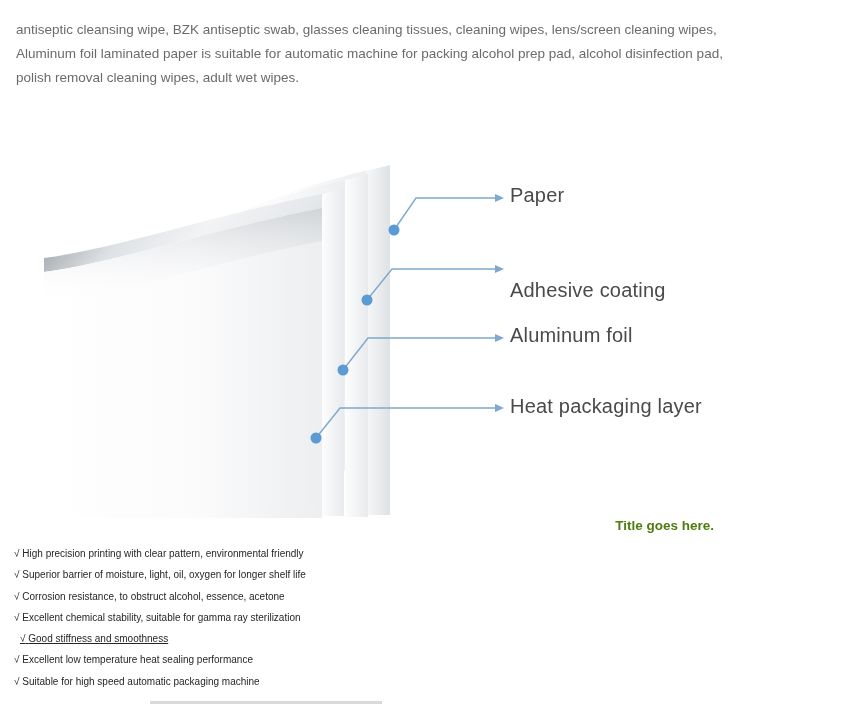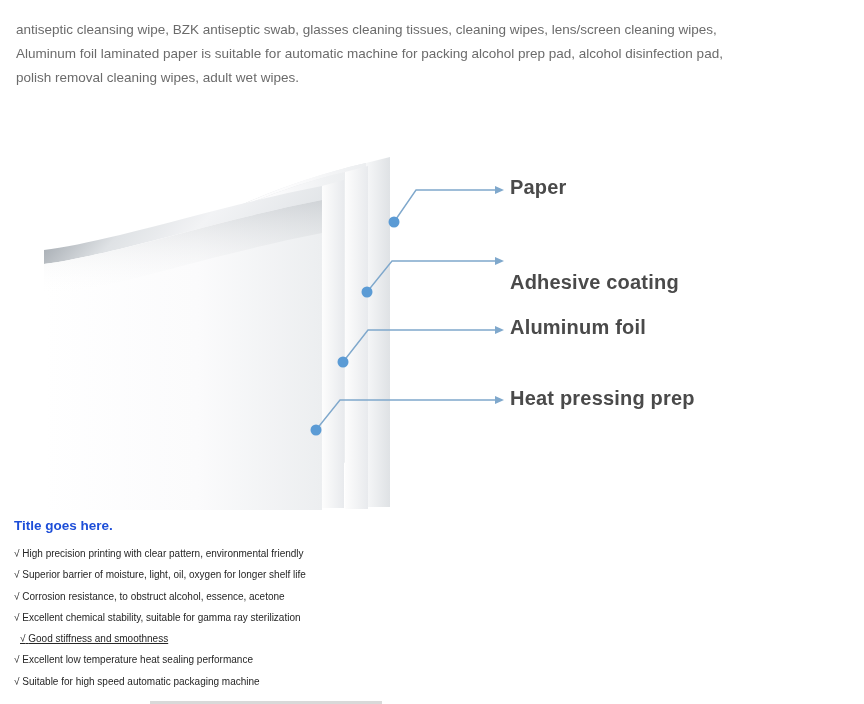--- a/index.html
+++ b/index.html
@@ -25,24 +25,23 @@
     font-size: 13.5px;
     line-height: 24px;
     color: #6b6b6b;
   }
   .intro p { margin: 0; }
 
   
   .diagram {
     position: absolute;
     left: 0;
-    top: 100px;
+    top: 108px;
     width: 864px;
     height: 410px;
-    font-weight: bold;
   }
   .diagram svg { display: block; }
 
   .callout-label {
     position: absolute;
     font-size: 20px;
     color: #4a4a4a;
     white-space: nowrap;
     letter-spacing: 0.2px;
   }
@@ -54,23 +53,24 @@
   
   .features {
     position: absolute;
     left: 14px;
     top: 517px;
     width: 700px;
   }
   .features-title {
     font-size: 13.5px;
     font-weight: bold;
-    color: #1d4ed8;
+    color: #4d7c0f;
     margin: 0 0 8px 0;
     line-height: 18px;
+    text-align: right;
   }
   .feature-item {
     font-size: 10px;
     color: #262626;
     line-height: 21.3px;
     white-space: nowrap;
   }
   .feature-item.indented { padding-left: 6px; text-decoration: underline; }
 
   
@@ -166,21 +166,21 @@
       <circle cx="394" cy="122" r="5.5"></circle>
       <circle cx="367" cy="192" r="5.5"></circle>
       <circle cx="343" cy="262" r="5.5"></circle>
       <circle cx="316" cy="330" r="5.5"></circle>
     </g>
   </svg>
 
   <div class="callout-label" id="label-0">Paper</div>
   <div class="callout-label" id="label-1">Adhesive coating</div>
   <div class="callout-label" id="label-2">Aluminum foil</div>
-  <div class="callout-label" id="label-3">Heat pressing prep</div>
+  <div class="callout-label" id="label-3">Heat packaging layer</div>
 </div>
 
 <div class="features">
   <div class="features-title">Title goes here.</div>
 
   <div class="feature-item">
     <span>√</span>
     <span>High precision printing with clear pattern, environmental friendly</span>
   </div>
   <div class="feature-item">

